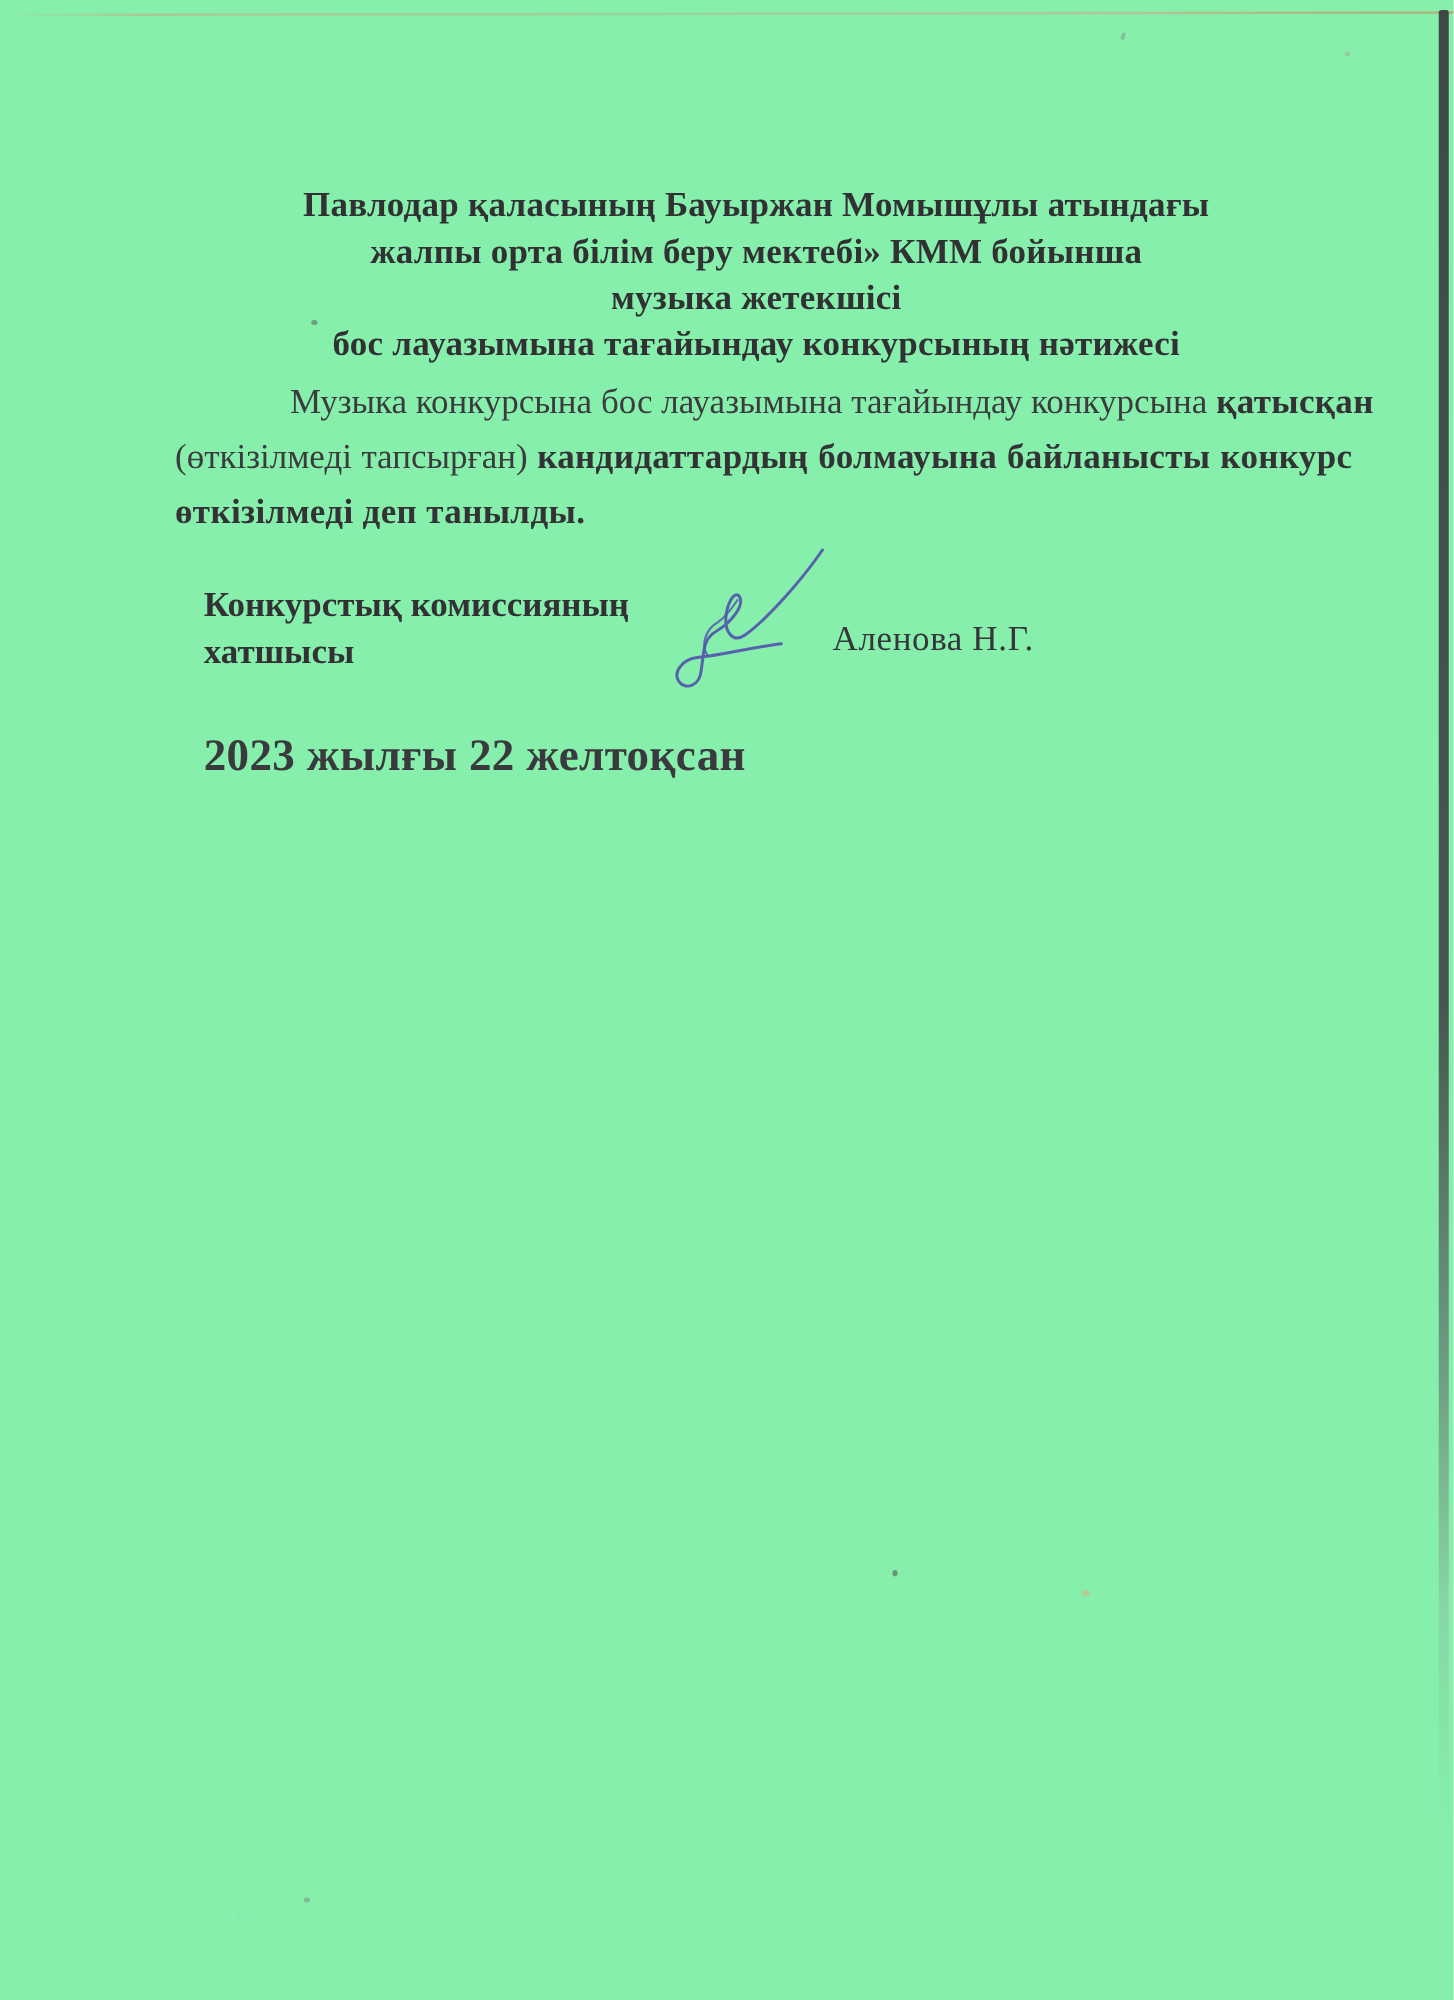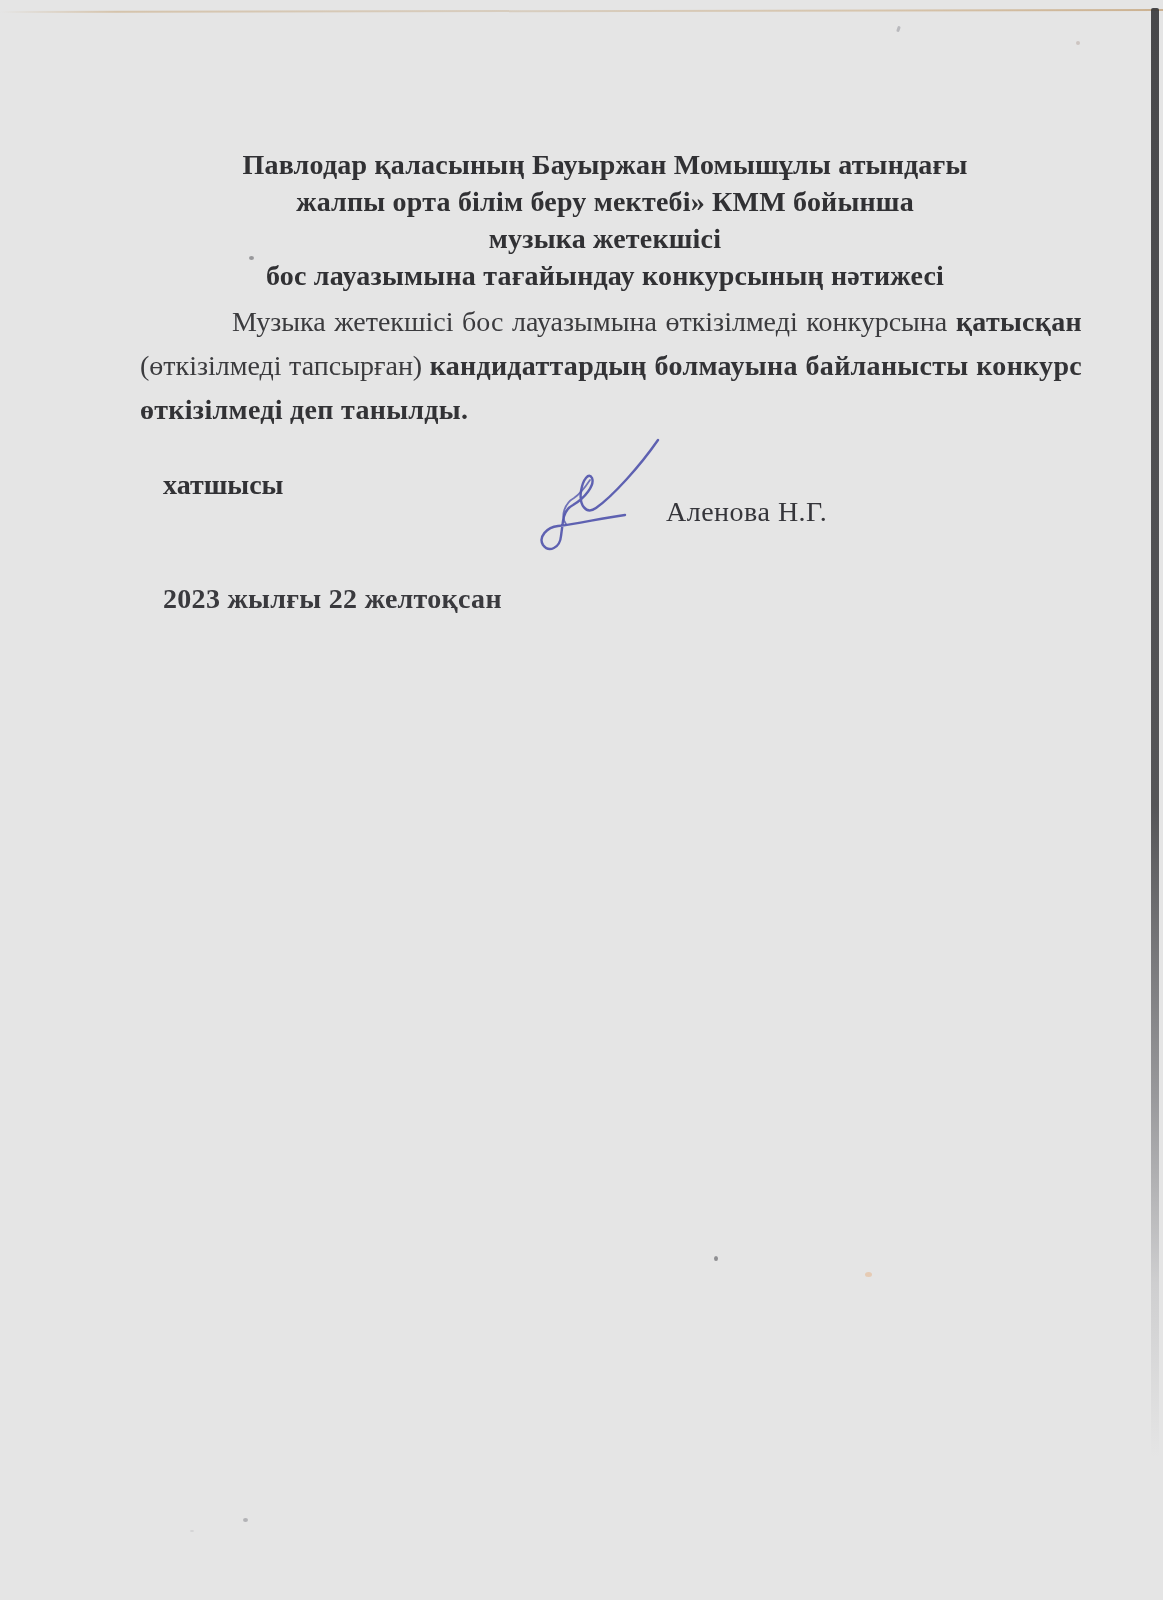--- a/index.html
+++ b/index.html
@@ -6,21 +6,21 @@
   html, body { width: 1163px; height: 1600px; }
   body {
     font-family: "Liberation Serif", "DejaVu Serif", serif;
     background: #ffffff;
     position: relative;
     overflow: hidden;
   }
   .page {
     position: absolute;
     inset: 0;
-    background: #e5e5e5;
+    background: #86efac;
   }
   
   .top-scan-line {
     position: absolute;
     top: 10px; left: 0; width: 1163px; height: 2px;
     background: linear-gradient(to right,
       rgba(205,175,135,0) 0%,
       rgba(200,168,125,0.55) 10%,
       rgba(190,160,120,0.35) 45%,
       rgba(205,175,135,0.6) 75%,
@@ -85,21 +85,21 @@
   }
   .signature-svg {
     position: absolute;
     left: 500px; top: 428px;
     width: 180px; height: 134px;
   }
   .date-line {
     position: absolute;
     left: 163px; top: 583px;
     font-weight: bold;
-    font-size: 28px;
+    font-size: 36px;
     color: #3a3a3e;
     letter-spacing: 0.3px;
   }
   .speck {
     position: absolute;
     border-radius: 50%;
   }
   .speck.s1 { left: 249px; top: 256px; width: 5px; height: 4px; background: rgba(90,90,95,0.55); }
   .speck.s2 { left: 897px; top: 26px;  width: 3px; height: 6px; background: rgba(120,120,130,0.4); transform: rotate(20deg); border-radius: 2px; }
   .speck.s3 { left: 1076px; top: 41px; width: 4px; height: 4px; background: rgba(170,150,140,0.4); }
@@ -117,26 +117,27 @@
   <div class="right-scan-strip"></div>
 
   <div class="title-block">
     <div>Павлодар қаласының Бауыржан Момышұлы атындағы</div>
     <div>жалпы орта білім беру мектебі» КММ бойынша</div>
     <div>музыка жетекшісі</div>
     <div>бос лауазымына тағайындау конкурсының нәтижесі</div>
   </div>
 
   <div class="body-block">
-    <div class="body-line first"><span>Музыка жетекшісі бос лауазымына өткізілмеді конкурсына</span> <b>қатысқан</b></div>
+    <div class="body-line first"><span>Музыка конкурсына бос лауазымына тағайындау конкурсына</span> <b>қатысқан</b></div>
     <div class="body-line"><span>(өткізілмеді тапсырған)</span> <b>кандидаттардың болмауына байланысты конкурс</b></div>
     <div class="body-line last"><b>өткізілмеді деп танылды.</b></div>
   </div>
 
   <div class="sig-role">
+    <div>Конкурстық комиссияның</div>
     <div>хатшысы</div>
   </div>
 
   <svg class="signature-svg" viewBox="0 0 180 134" fill="none" xmlns="http://www.w3.org/2000/svg">
     <path d="M158,12 C140,38 113,68 96,80 C86,87 79,77 81,63 C83,51 89,44 92,50 C95,57 85,70 73,77 C67,80 64,86 63,93 L61,108 C60,120 49,125 43,117 C38,109 47,99 58,98 C78,96 101,90 125,87" stroke-width="2.4" stroke-linecap="round" stroke-linejoin="round" opacity="0.92" stroke="#5356ac"></path>
     <path d="M66,96 C60,88 65,75 74,70 C80,66 86,58 90,52" stroke-width="1.8" stroke-linecap="round" opacity="0.8" stroke="#5356ac"></path>
   </svg>
 
   <div class="sig-name">Аленова Н.Г.</div>
 

